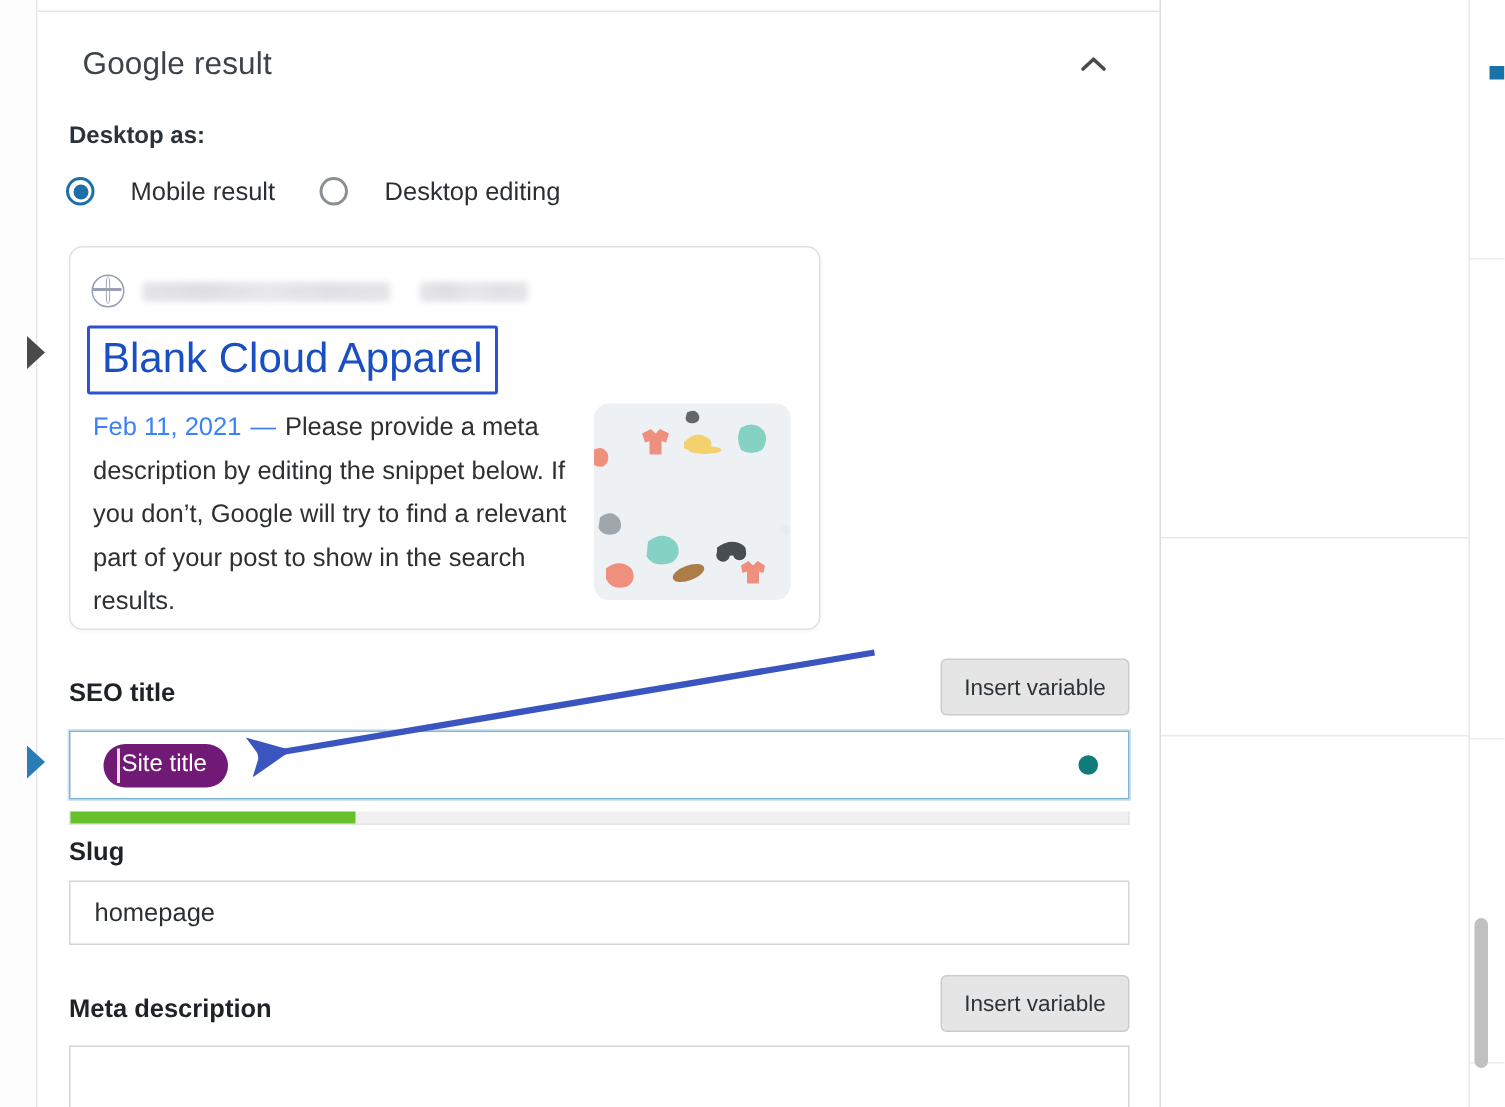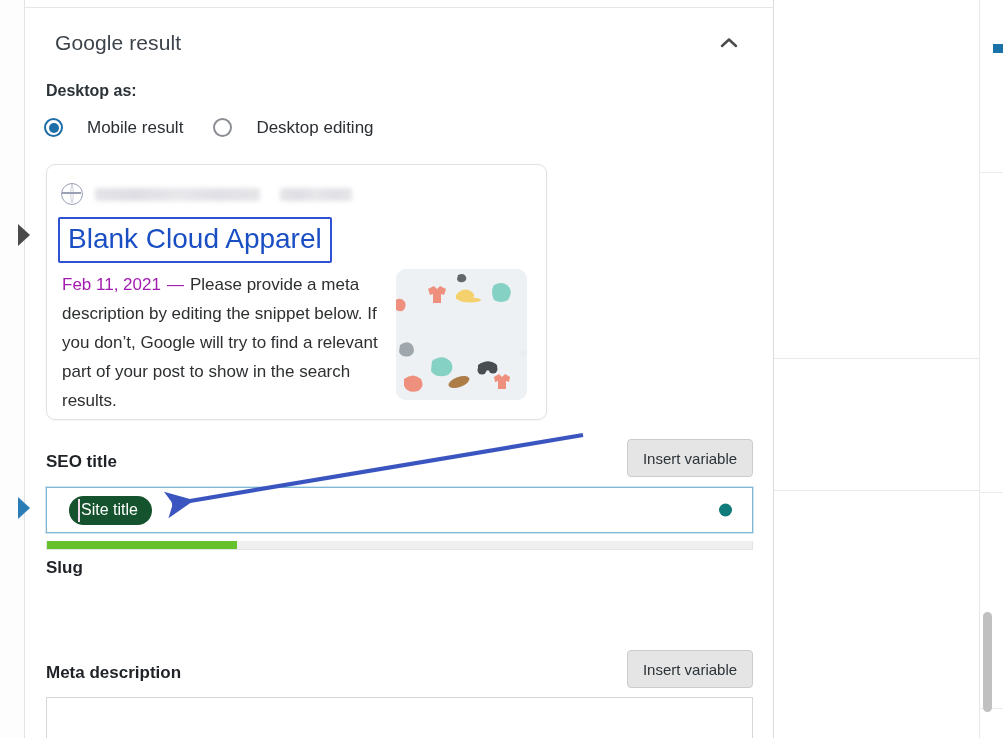--- a/index.html
+++ b/index.html
@@ -167,21 +167,21 @@
   }
   .gcard-title {
     font-size: 28px; color: #1a4fc4;
     line-height: 36px; white-space: nowrap;
   }
   .gcard-desc {
     position: absolute; left: 15px; top: 105px;
     width: 330px;
     font-size: 17px; line-height: 29px; color: #2d2f31;
   }
-  .gcard-desc .date { color: #a21caf; }
+  .gcard-desc .date { color: #3b82f6; }
   .gcard-thumb {
     position: absolute; left: 349px; top: 104px;
     width: 131px; height: 131px;
     background: #eef1f4;
     border-radius: 10px;
     overflow: hidden;
   }
   .gcard-thumb svg { display: block; }
 
   
@@ -210,21 +210,21 @@
     position: absolute; left: 46px; top: 487px;
     width: 707px; height: 46px;
     background: #fff;
     border: 1px solid #7fb6d6;
     box-shadow: 0 0 0 1px rgba(127,182,214,.35);
     display: flex; align-items: center;
     padding: 0 12px;
   }
   .var-pill {
     height: 29px;
-    background: #14532d;
+    background: #701a75;
     border-radius: 15px;
     color: #ffffff;
     font-size: 16px;
     display: inline-flex; align-items: center;
     padding: 0 14px 0 12px;
     position: relative;
     margin-left: 10px;
   }
   .caret {
     position: absolute; left: 9px; top: 3px;
@@ -370,20 +370,23 @@
       <span>Site title</span>
     </span>
     <span class="status-dot" style="background: rgb(15, 123, 123);"></span>
   </div>
 
   <div class="progress-track">
     <div class="progress-fill" id="seo-progress" style="width: 27%; background: rgb(103, 193, 43);"></div>
   </div>
 
   <div class="field-label lbl-slug">Slug</div>
+  <div class="slug-input">
+    <span>homepage</span>
+  </div>
 
   <div class="field-label lbl-meta">Meta description</div>
   <div class="insert-btn iv2">Insert variable</div>
   <div class="meta-input"></div>
 
   <div class="marker m1" style="border-left-color: rgb(74, 74, 74);"></div>
   <div class="marker m2" style="border-left-color: rgb(43, 124, 181);"></div>
 
   <div class="right-strip">
     <div class="hr1"></div>

